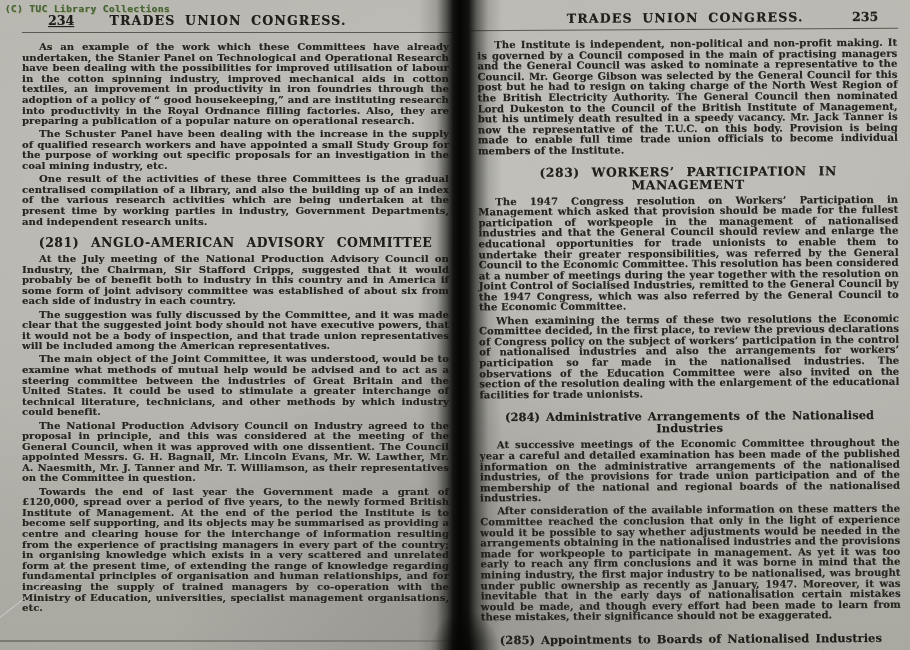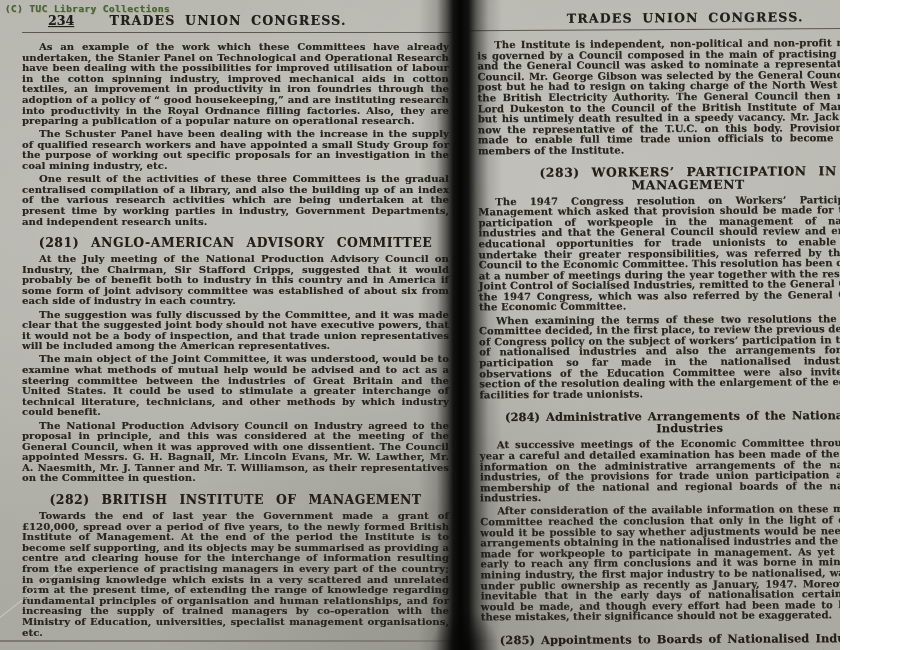--- a/index.html
+++ b/index.html
@@ -1,17 +1,17 @@
 <!DOCTYPE html>
 <html><head>
 <meta charset="utf-8">
 <style>
   html,body { margin:0; padding:0; }
   .scan {
-    position:relative; width:840px; height:650px; overflow:hidden;
+    position:relative; width:910px; height:650px; overflow:hidden;
     font-family:"DejaVu Serif", serif;
     background:
       radial-gradient(ellipse at 22% 35%, rgba(255,255,255,0.14), rgba(255,255,255,0) 55%),
       radial-gradient(ellipse at 76% 30%, rgba(255,255,255,0.16), rgba(255,255,255,0) 55%),
       radial-gradient(ellipse at 50% 110%, rgba(60,60,55,0.18), rgba(60,60,55,0) 45%),
       linear-gradient(180deg, #b6b5ae 0%, #b2b1aa 60%, #a9a8a1 100%);
   }
   .page { position:absolute; top:0; height:650px; color:#26241d; }
   .page-left  { left:0;   width:456px; padding:13px 0 0 0; }
   .page-right { left:460px; width:450px; padding:10px 0 0 0; transform:rotate(-0.35deg); transform-origin:50% 0; }
@@ -92,21 +92,20 @@
     <div class="rule"></div>
     <div class="page-body">
         <p class="para">As an example of the work which these Committees have already undertaken, the Stanier Panel on Technological and Operational Research have been dealing with the possibilities for improved utilisation of labour in the cotton spinning industry, improved mechanical aids in cotton textiles, an improvement in productivity in iron foundries through the adoption of a policy of “ good housekeeping,” and are instituting research into productivity in the Royal Ordnance filling factories.  Also, they are preparing a publication of a popular nature on operational research.</p>
         <p class="para">The Schuster Panel have been dealing with the increase in the supply of qualified research workers and have appointed a small Study Group for the purpose of working out specific proposals for an investigation in the coal mining industry, etc.</p>
         <p class="para">One result of the activities of these three Committees is the gradual centralised compilation of a library, and also the building up of an index of the various research activities which are being undertaken at the present time by working parties in industry, Government Departments, and independent research units.</p>
         <h2 class="heading-caps">(281)  ANGLO-AMERICAN ADVISORY COMMITTEE</h2>
         <p class="para">At the July meeting of the National Production Advisory Council on Industry, the Chairman, Sir Stafford Cripps, suggested that it would probably be of benefit both to industry in this country and in America if some form of joint advisory committee was established of about six from each side of industry in each country.</p>
         <p class="para">The suggestion was fully discussed by the Committee, and it was made clear that the suggested joint body should not have executive powers, that it would not be a body of inspection, and that trade union representatives will be included among the American representatives.</p>
         <p class="para">The main object of the Joint Committee, it was understood, would be to examine what methods of mutual help would be advised and to act as a steering committee between the industries of Great Britain and the United States.  It could be used to stimulate a greater interchange of technical literature, technicians, and other methods by which industry could benefit.</p>
         <p class="para">The National Production Advisory Council on Industry agreed to the proposal in principle, and this was considered at the meeting of the General Council, when it was approved with one dissentient.  The Council appointed Messrs. G. H. Bagnall, Mr. Lincoln Evans, Mr. W. Lawther, Mr. A. Naesmith, Mr. J. Tanner and Mr. T. Williamson, as their representatives on the Committee in question.</p>
-        <h2 class="heading-caps">(282)  BRITISH INSTITUTE OF MANAGEMENT</h2>
         <p class="para">Towards the end of last year the Government made a grant of £120,000, spread over a period of five years, to the newly formed British Institute of Management.  At the end of the period the Institute is to become self supporting, and its objects may be summarised as providing a centre and clearing house for the interchange of information resulting from the experience of practising managers in every part of the country; in organising knowledge which exists in a very scattered and unrelated form at the present time, of extending the range of knowledge regarding fundamental principles of organisation and human relationships, and for increasing the supply of trained managers by co-operation with the Ministry of Education, universities, specialist management organisations, etc.</p>
       </div>
   </section>
 
   <section class="page page-right">
     <div class="page-header">
       <span class="pagenum pagenum-right">235</span>
       <span class="running-title">TRADES UNION CONGRESS.</span>
     </div>
     <div class="rule"></div>

